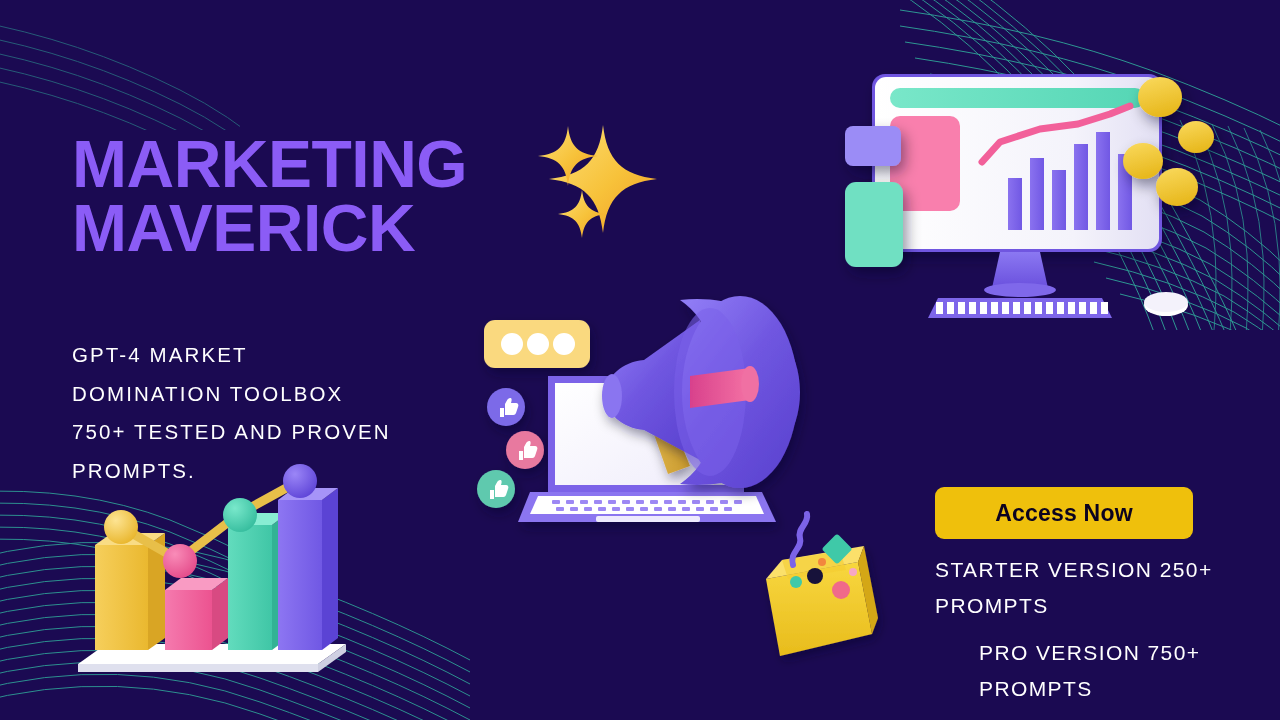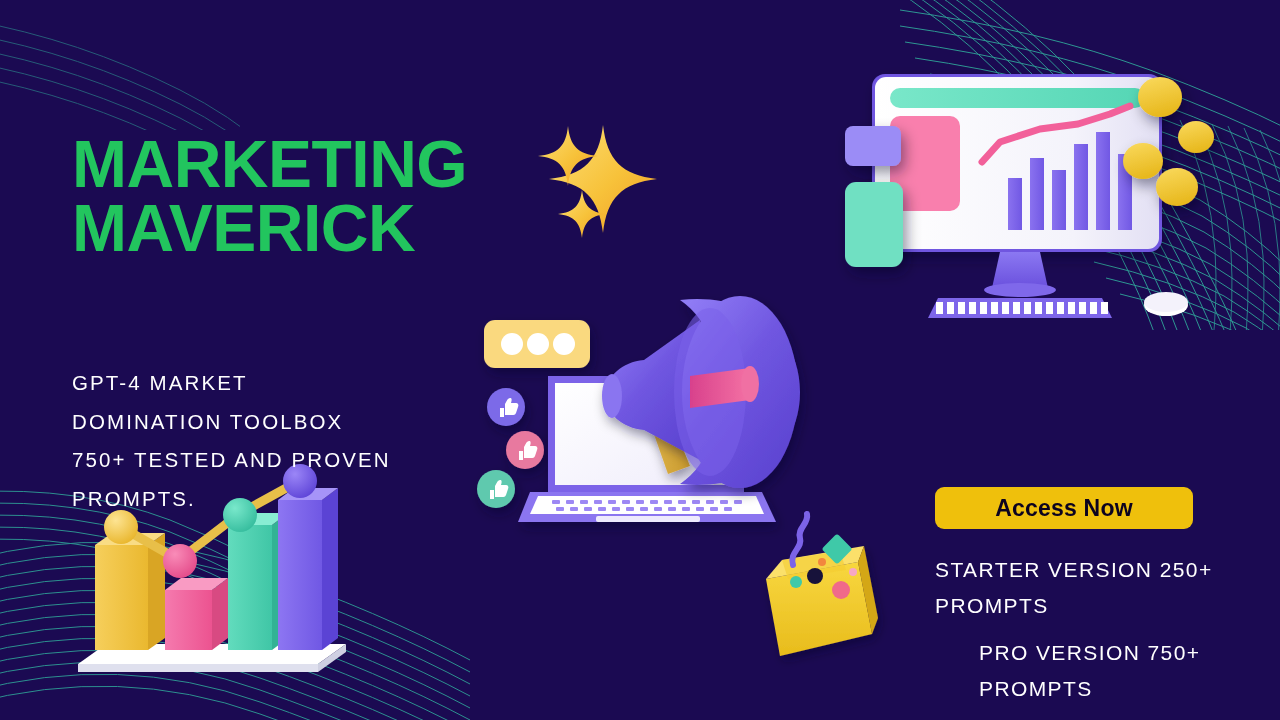--- a/index.html
+++ b/index.html
@@ -24,50 +24,49 @@
     height: 720px;
     pointer-events: none;
   }
 
   
   #headline {
     position: absolute;
     left: 72px;
     top: 132px;
     width: 520px;
-    color: #22c55e;
+    color: #8b5cf6;
     font-size: 66px;
     line-height: 0.97;
     font-weight: bold;
     letter-spacing: -0.5px;
     text-transform: uppercase;
     white-space: pre-line;
   }
   #subhead {
     position: absolute;
     left: 72px;
     top: 336px;
     width: 400px;
     color: #FFFFFF;
     font-size: 20.5px;
     line-height: 1.88;
     letter-spacing: 2.1px;
     text-transform: uppercase;
     white-space: pre-line;
     font-weight: 400;
-    margin-top: 28px;
   }
 
   
   #cta-button {
     position: absolute;
     left: 935px;
     top: 487px;
     width: 258px;
-    height: 42px;
+    height: 52px;
     background: #EFC00C;
     border-radius: 9px;
     display: flex;
     align-items: center;
     justify-content: center;
     cursor: pointer;
     text-align: right;
   }
   #cta-button span {
     color: #0c0320;

